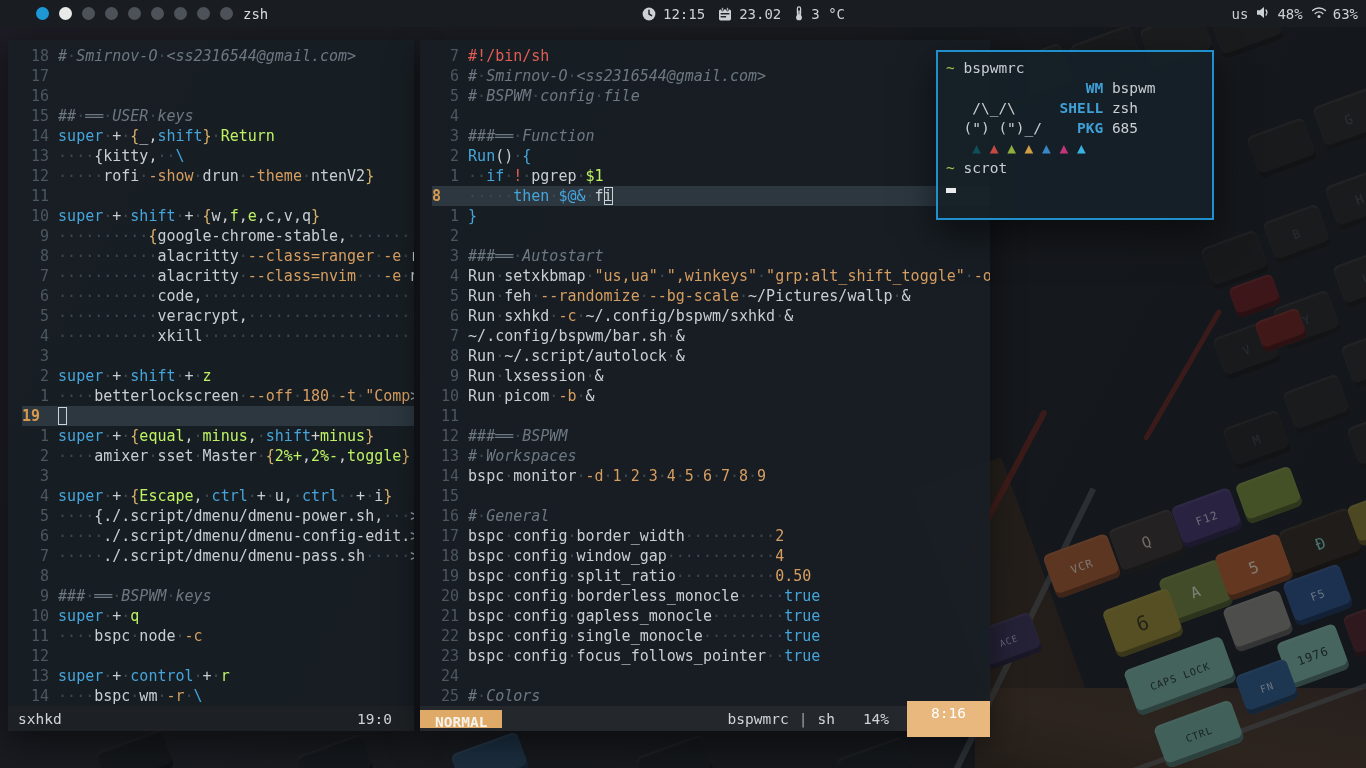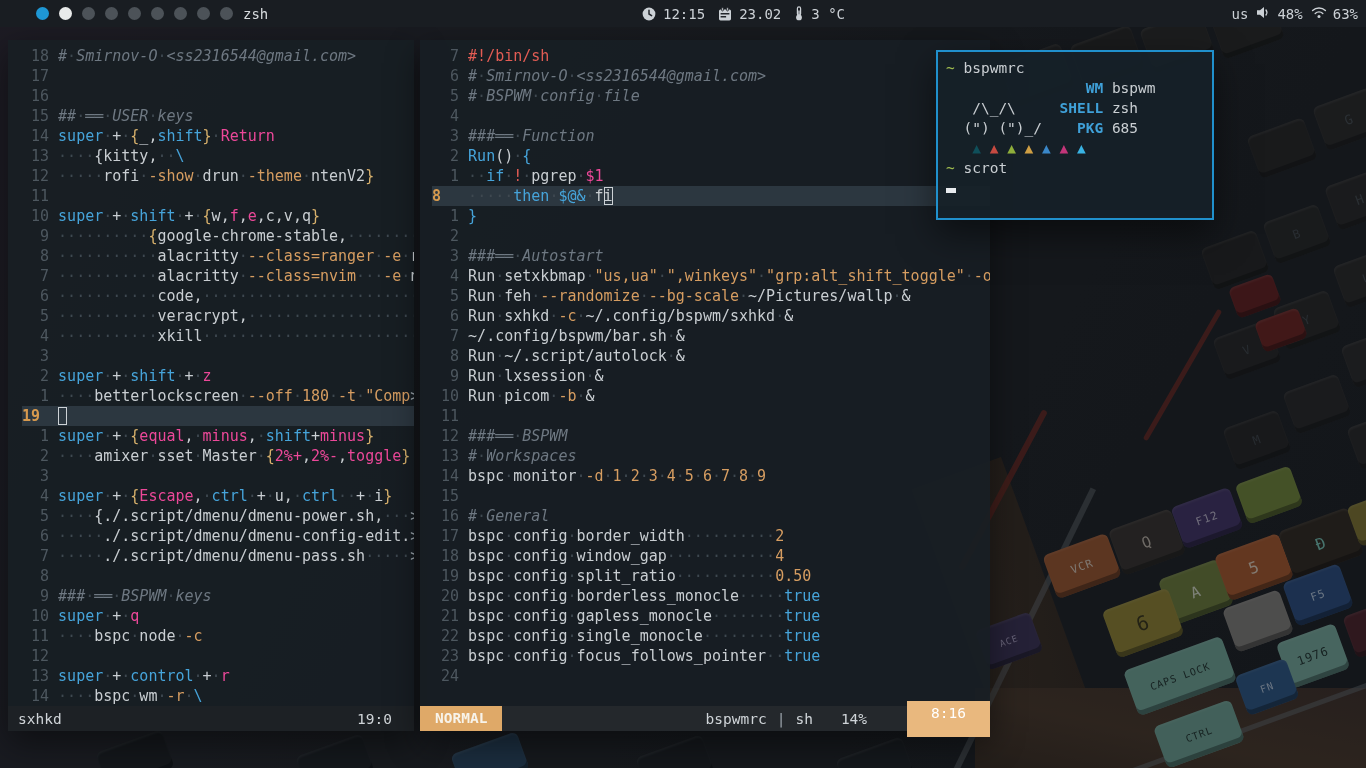--- a/index.html
+++ b/index.html
@@ -36,35 +36,35 @@
   .win.mid{left:420px;top:40px;width:570px;height:691px;}
   .ed-content{position:absolute;left:0;right:0;top:0;bottom:25px;padding:6px 0 0 14px;overflow:hidden;
     font-size:15px;}
   .win.mid .ed-content{padding-left:12px;}
   .row{display:flex;height:20px;line-height:20px;white-space:pre;}
   .row.cur{background:rgba(47,58,67,.92);}
   .lnum{flex:none;width:2ch;padding-left:1ch;margin-right:1ch;text-align:right;color:#4d575f;}
   .lnum.lncur{width:3ch;padding-left:0;text-align:left;color:#d79a4e;font-weight:bold;}
   .code{white-space:pre;}
   .tk-w{color:#c9ced2}.tk-c{color:#6e7882;font-style:italic}.tk-b{color:#46a4da}
-  .tk-g{color:#ec4899}.tk-o{color:#d69d61}.tk-y{color:#d8b16c}.tk-r{color:#e25c54}
+  .tk-g{color:#bef264}.tk-o{color:#d69d61}.tk-y{color:#d8b16c}.tk-r{color:#e25c54}
   .tk-t{color:#98a1a8}
   .tk-box{outline:1px solid #cdd2d6;outline-offset:-1px;color:#c9ced2}
   .dot{color:#3e4850;font-style:normal}
   .statusline{position:absolute;left:0;right:0;bottom:0;height:25px;display:flex;align-items:center;
     font-size:14.5px;color:#cfd4d8;}
   .win.left .statusline{background:#1d2125;padding:0 22px 0 10px;}
   .win.mid .statusline{background:#24282c;}
   .sl-spacer{flex:1;}
-  .mode-badge{background:#dfa968;color:#f7f3ea;font-weight:bold;height:25px;line-height:25px;padding:0 15px;}
+  .mode-badge{background:#dfa968;color:#f7f3ea;font-weight:bold;height:18px;line-height:25px;padding:0 15px;}
   .pos-badge{background:#e9b87e;color:#ffffff;height:36px;line-height:25px;padding:0 24px;}
   .sl-file{margin-right:10px;}
   .sl-sep{margin-right:10px;color:#9aa3ab;}
   .sl-ft{margin-right:28px;}
-  .sl-pct{margin-right:40px;}
+  .sl-pct{margin-right:18px;}
   
   .term{position:absolute;left:936px;top:50px;width:278px;height:170px;z-index:4;box-sizing:border-box;
     border:2px solid #2090cc;background:rgba(22,32,40,.93);padding:6px 0 0 8px;font-size:14.5px;
     box-shadow:0 14px 34px rgba(0,0,0,.5);}
   .term .row{height:20px;}
   .tk-g2{color:#9fbc4f}
   .tk-lb{color:#3fa0d8;font-weight:bold}
   .tk-t1{color:#0f4f5a}.tk-t2{color:#c64a41}.tk-t3{color:#8fae3b}.tk-t4{color:#cf9f44}
   .tk-t5{color:#3a87c8}.tk-t6{color:#c23579}.tk-t7{color:#39b3e3}
   .tk-cursor{display:inline-block;width:10px;height:5px;background:#e8ebee;vertical-align:baseline;}
@@ -302,20 +302,21 @@
       <div class="row"><span class="lnum">15</span><span class="code"></span></div>
       <div class="row"><span class="lnum">16</span><span class="code"><span class="tk-c">#<span class="dot">·</span>General</span></span></div>
       <div class="row"><span class="lnum">17</span><span class="code"><span class="tk-w">bspc<span class="dot">·</span>config<span class="dot">·</span>border_width<span class="dot">·</span><span class="dot">·</span><span class="dot">·</span><span class="dot">·</span><span class="dot">·</span><span class="dot">·</span><span class="dot">·</span><span class="dot">·</span><span class="dot">·</span><span class="dot">·</span></span><span class="tk-o">2</span></span></div>
       <div class="row"><span class="lnum">18</span><span class="code"><span class="tk-w">bspc<span class="dot">·</span>config<span class="dot">·</span>window_gap<span class="dot">·</span><span class="dot">·</span><span class="dot">·</span><span class="dot">·</span><span class="dot">·</span><span class="dot">·</span><span class="dot">·</span><span class="dot">·</span><span class="dot">·</span><span class="dot">·</span><span class="dot">·</span><span class="dot">·</span></span><span class="tk-o">4</span></span></div>
       <div class="row"><span class="lnum">19</span><span class="code"><span class="tk-w">bspc<span class="dot">·</span>config<span class="dot">·</span>split_ratio<span class="dot">·</span><span class="dot">·</span><span class="dot">·</span><span class="dot">·</span><span class="dot">·</span><span class="dot">·</span><span class="dot">·</span><span class="dot">·</span><span class="dot">·</span><span class="dot">·</span><span class="dot">·</span></span><span class="tk-o">0.50</span></span></div>
       <div class="row"><span class="lnum">20</span><span class="code"><span class="tk-w">bspc<span class="dot">·</span>config<span class="dot">·</span>borderless_monocle<span class="dot">·</span><span class="dot">·</span><span class="dot">·</span><span class="dot">·</span><span class="dot">·</span></span><span class="tk-b">true</span></span></div>
       <div class="row"><span class="lnum">21</span><span class="code"><span class="tk-w">bspc<span class="dot">·</span>config<span class="dot">·</span>gapless_monocle<span class="dot">·</span><span class="dot">·</span><span class="dot">·</span><span class="dot">·</span><span class="dot">·</span><span class="dot">·</span><span class="dot">·</span><span class="dot">·</span></span><span class="tk-b">true</span></span></div>
       <div class="row"><span class="lnum">22</span><span class="code"><span class="tk-w">bspc<span class="dot">·</span>config<span class="dot">·</span>single_monocle<span class="dot">·</span><span class="dot">·</span><span class="dot">·</span><span class="dot">·</span><span class="dot">·</span><span class="dot">·</span><span class="dot">·</span><span class="dot">·</span><span class="dot">·</span></span><span class="tk-b">true</span></span></div>
       <div class="row"><span class="lnum">23</span><span class="code"><span class="tk-w">bspc<span class="dot">·</span>config<span class="dot">·</span>focus_follows_pointer<span class="dot">·</span><span class="dot">·</span></span><span class="tk-b">true</span></span></div>
       <div class="row"><span class="lnum">24</span><span class="code"></span></div>
+      <div class="row"><span class="lnum">25</span><span class="code"><span class="tk-c">#<span class="dot">·</span>Colors</span></span></div>
     </div>
   <div class="statusline">
     <span class="mode-badge">NORMAL</span>
     <span class="sl-spacer"></span>
     <span class="sl-file">bspwmrc</span>
     <span class="sl-sep">|</span>
     <span class="sl-ft">sh</span>
     <span class="sl-pct">14%</span>
     <span class="pos-badge">8:16</span>
   </div>

